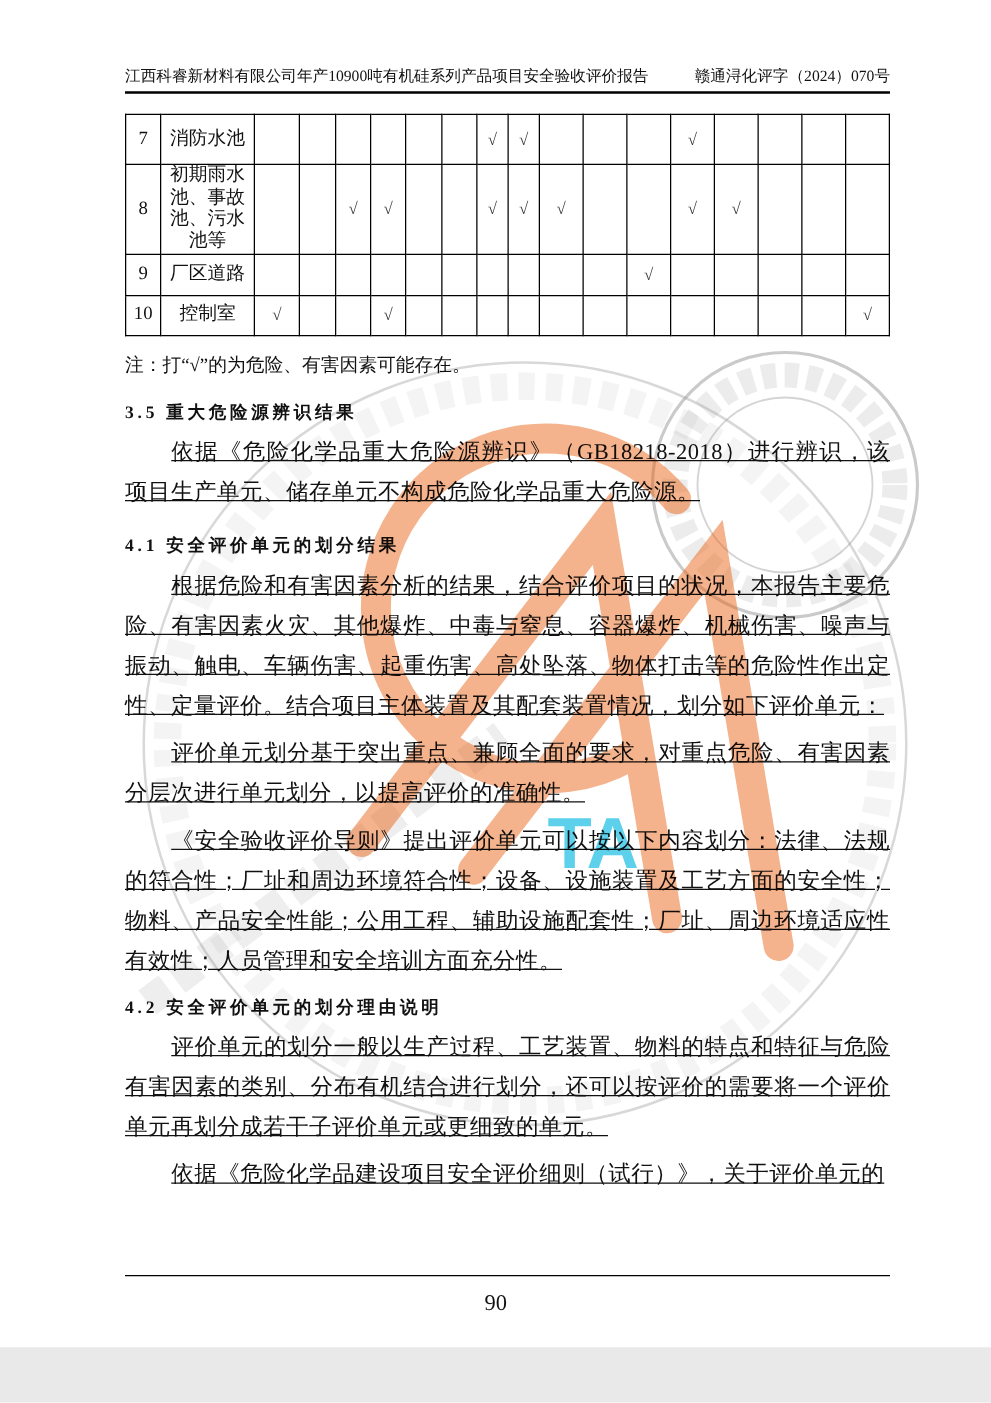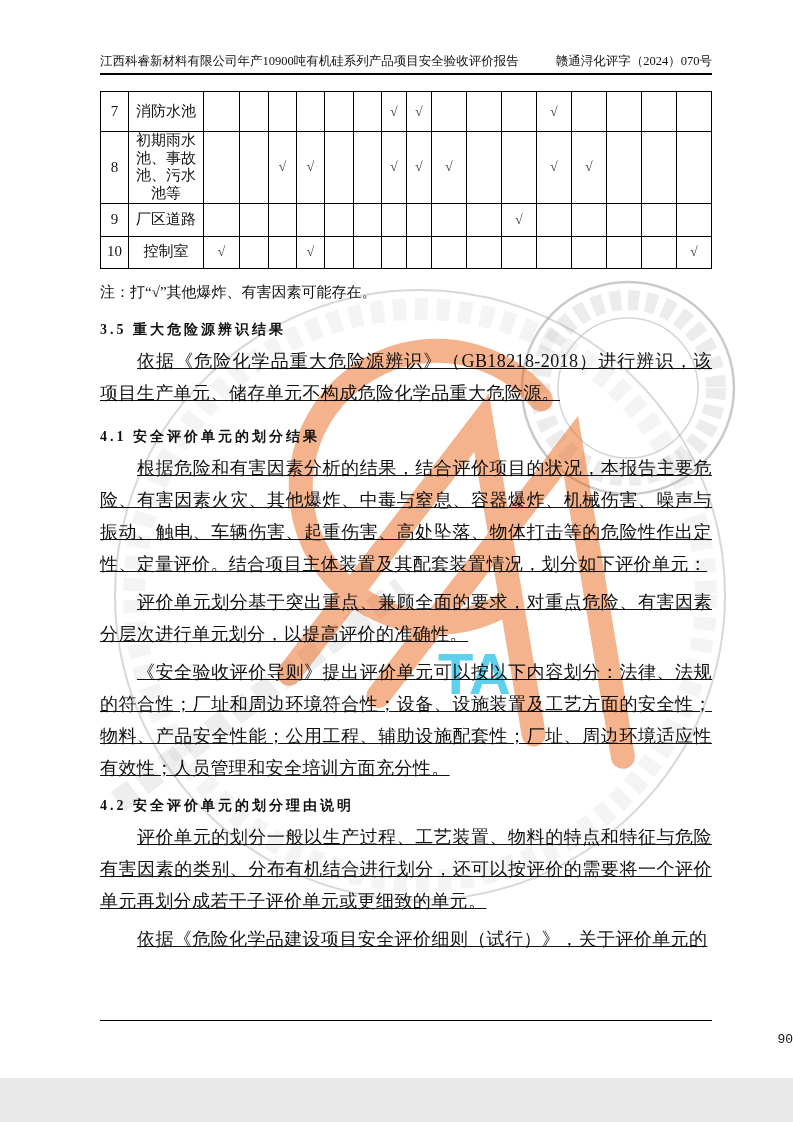--- a/index.html
+++ b/index.html
@@ -54,21 +54,21 @@
   }
   h3.sec.s42{margin-top:13px;}
 
   
   .footer-line{
     position:absolute;left:100px;width:612px;top:1020px;
     border-top:1.5px solid #000;z-index:1;
   }
   .page-number{
     position:absolute;left:0;right:0;top:1032px;
-    text-align:right;font-size:13px;z-index:1;font-family:Liberation Mono, monospace;
+    text-align:center;font-size:18px;z-index:1;
   }
 
   
   .wm{
     position:absolute;inset:0;z-index:2;pointer-events:none;
     mix-blend-mode:multiply;
   }
 </style>
 </head>
 <body>
@@ -180,21 +180,21 @@
             <td class="check"></td>
             <td class="check"></td>
             <td class="check"></td>
             <td class="check"></td>
             <td class="check"></td>
             <td class="check">√</td>
           </tr>
         </tbody>
     </table>
 
-    <div class="note">注：打“√”其他爆炸、有害因素可能存在。</div>
+    <div class="note">注：打“√”的为危险、有害因素可能存在。</div>
 
     <h3 class="sec">3.5 重大危险源辨识结果</h3>
     <p class="body">依据《危险化学品重大危险源辨识》（GB18218-2018）进行辨识，该项目生产单元、储存单元不构成危险化学品重大危险源。</p>
 
 
     <h3 class="sec">4.1 安全评价单元的划分结果</h3>
     <p class="body">根据危险和有害因素分析的结果，结合评价项目的状况，本报告主要危险、有害因素火灾、其他爆炸、中毒与窒息、容器爆炸、机械伤害、噪声与振动、触电、车辆伤害、起重伤害、高处坠落、物体打击等的危险性作出定性、定量评价。结合项目主体装置及其配套装置情况，划分如下评价单元：</p>
     <p class="body">评价单元划分基于突出重点、兼顾全面的要求，对重点危险、有害因素分层次进行单元划分，以提高评价的准确性。</p>
     <p class="body">《安全验收评价导则》提出评价单元可以按以下内容划分：法律、法规的符合性；厂址和周边环境符合性；设备、设施装置及工艺方面的安全性；物料、产品安全性能；公用工程、辅助设施配套性；厂址、周边环境适应性有效性；人员管理和安全培训方面充分性。</p>
 

